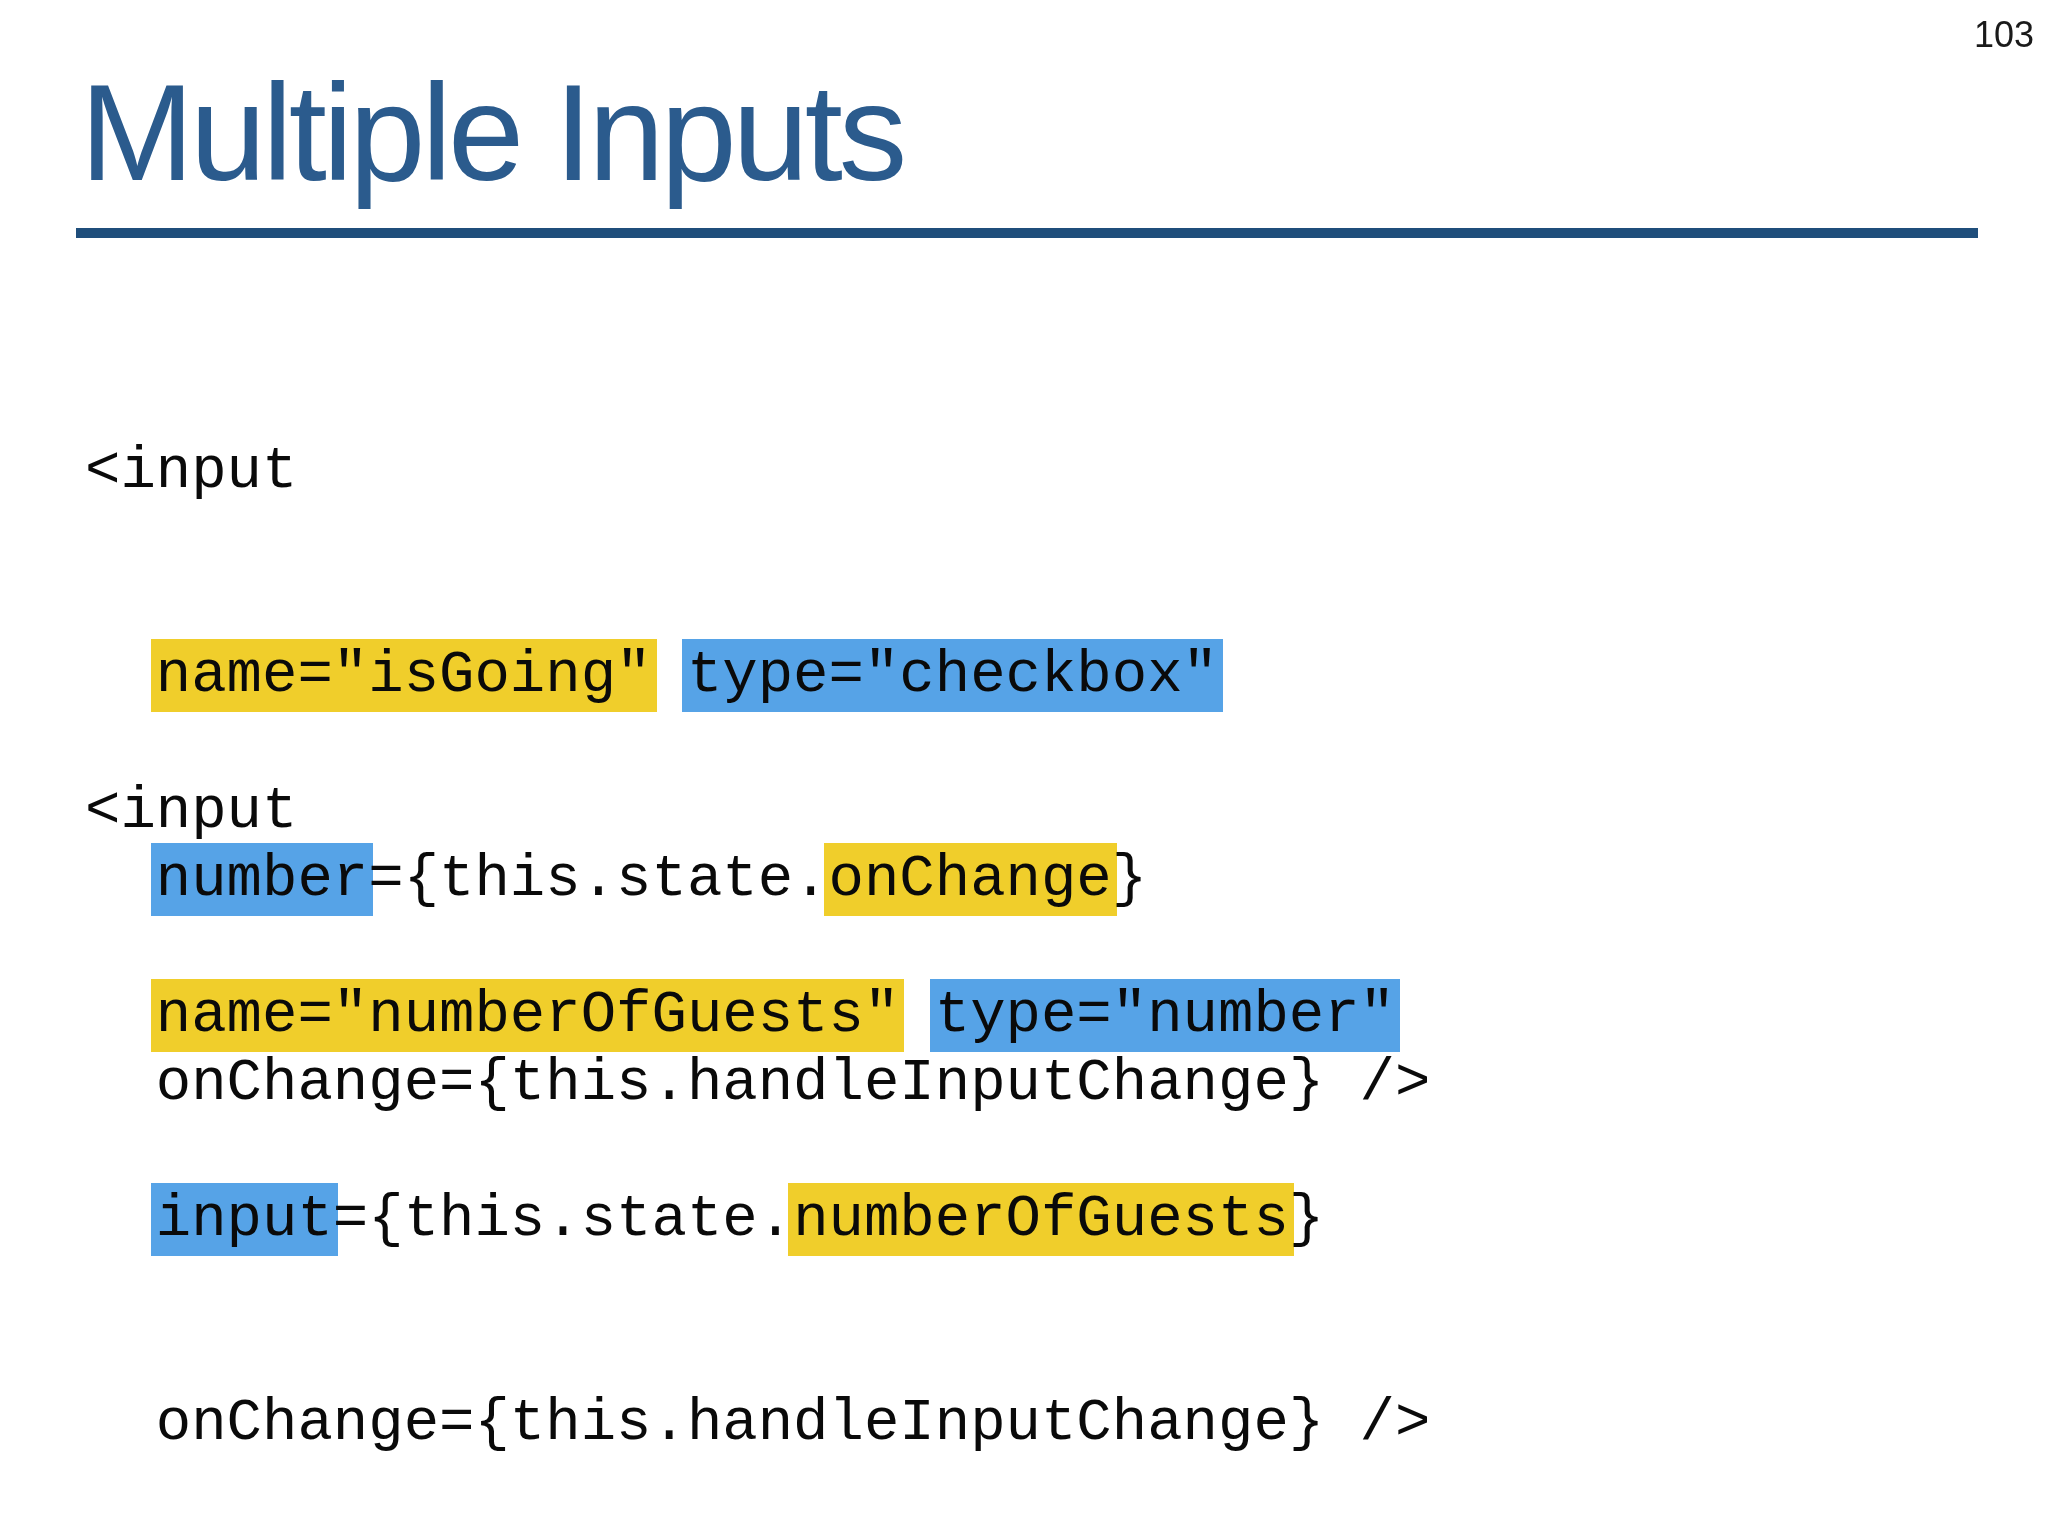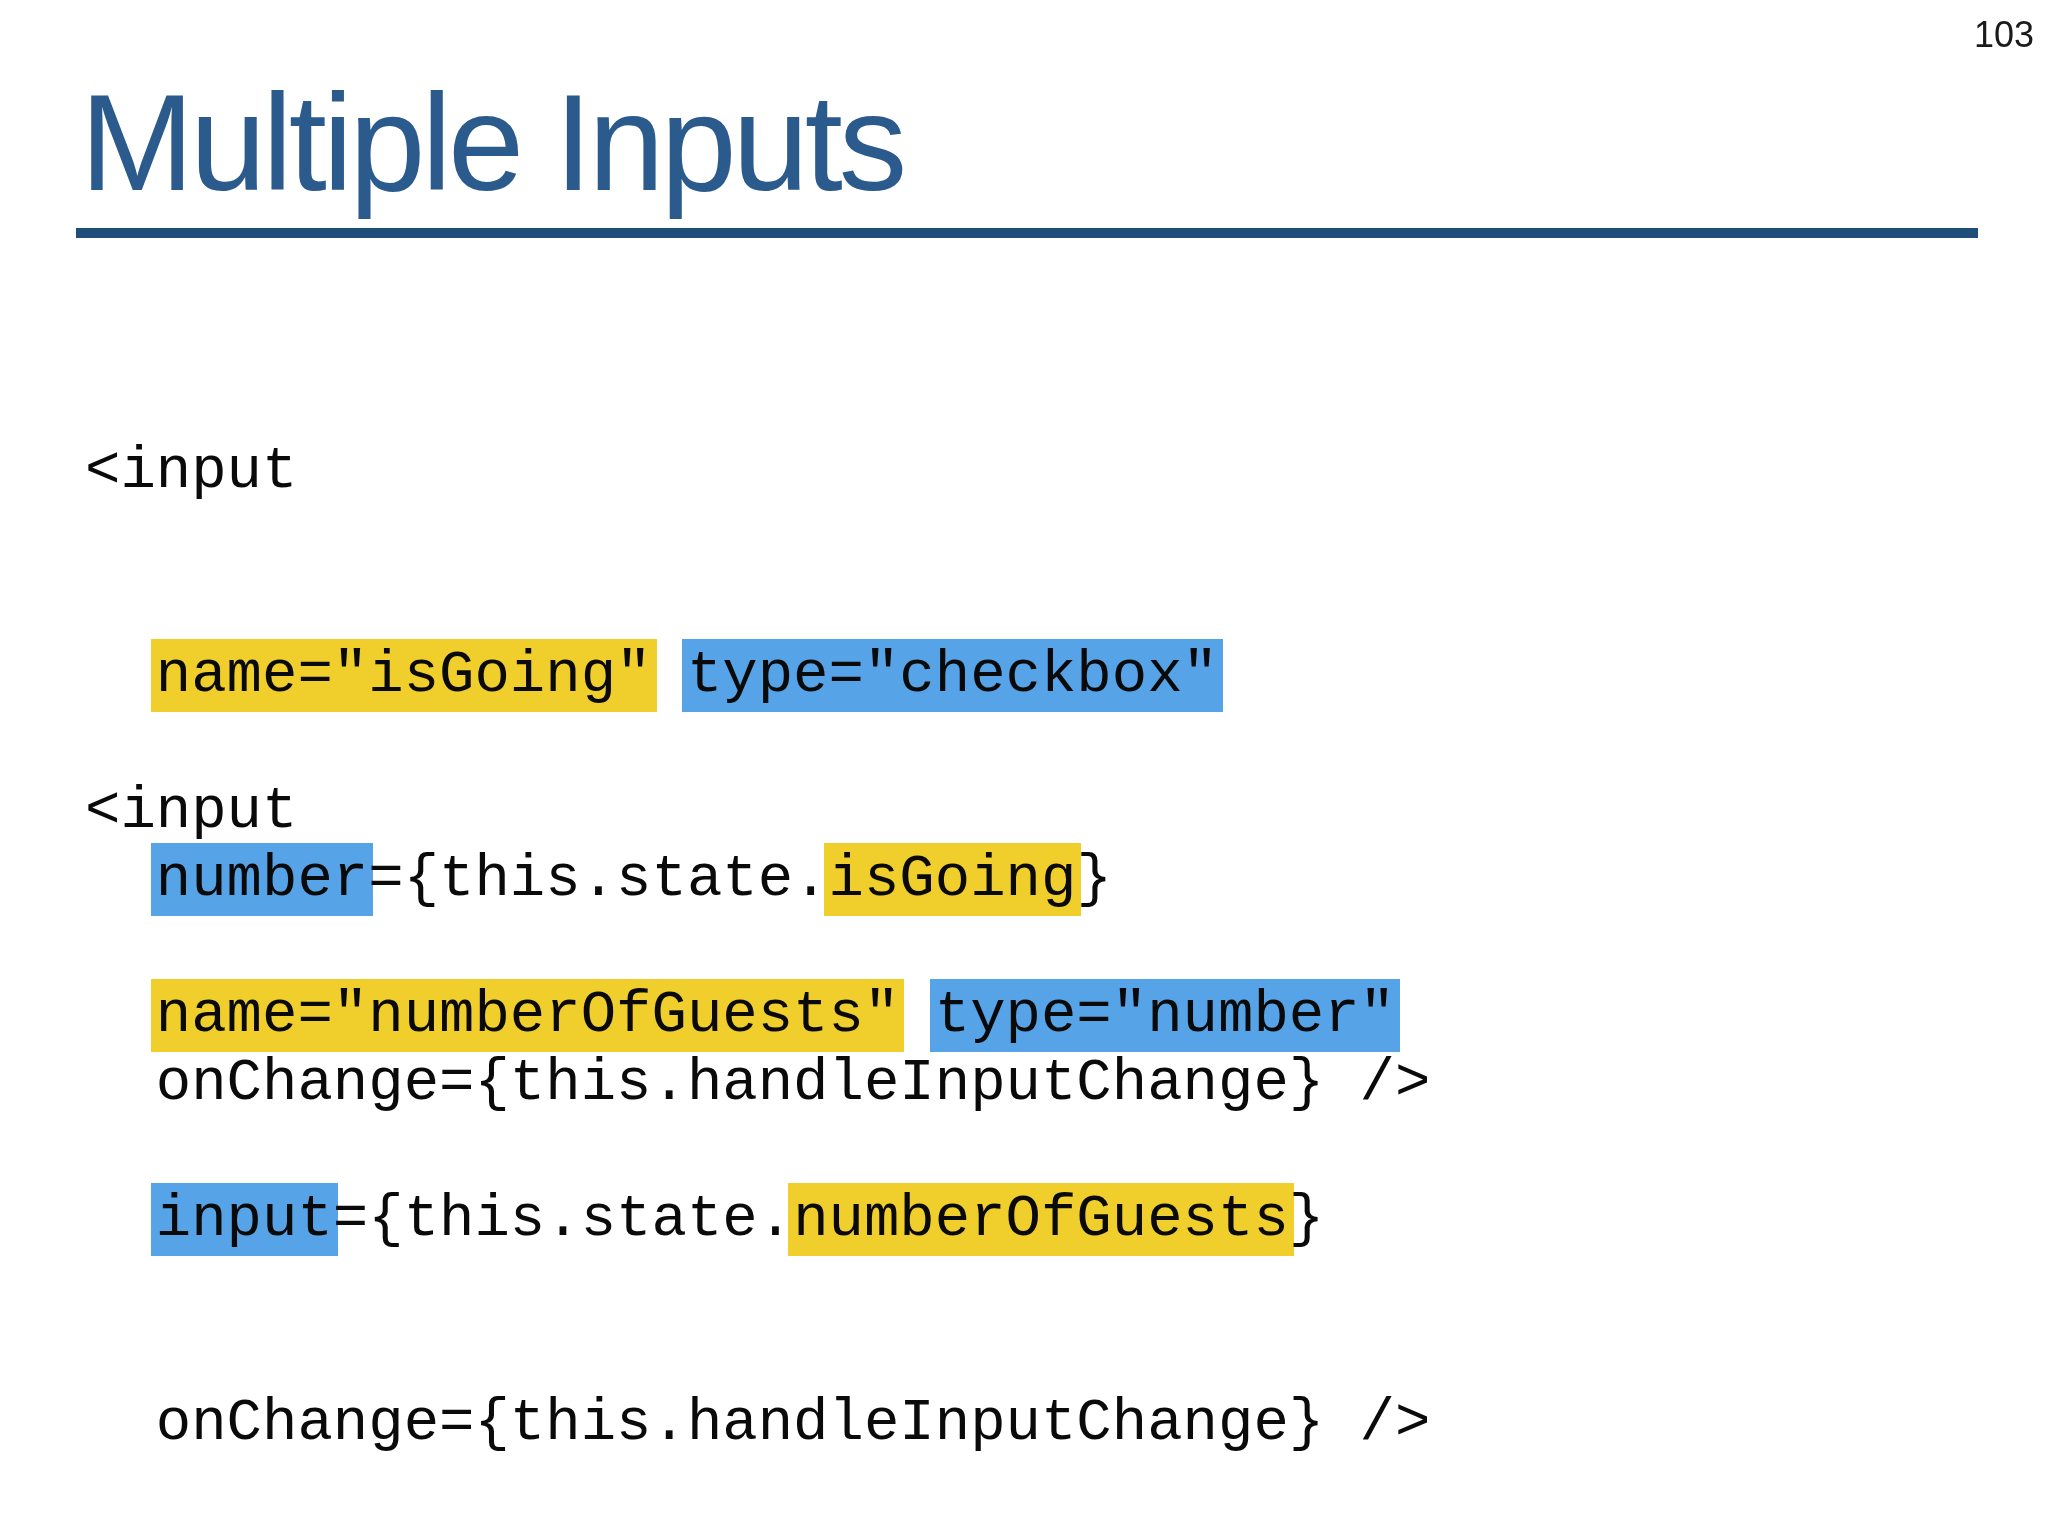--- a/index.html
+++ b/index.html
@@ -19,21 +19,21 @@
     position: absolute;
     top: 14px;
     right: 14px;
     font-size: 36px;
     color: #1a1a1a;
     letter-spacing: 0px;
   }
   .title {
     position: absolute;
     left: 80px;
-    top: 74px;
+    top: 64px;
     margin: 0;
     font-size: 137px;
     font-weight: 300;
     line-height: 1;
     letter-spacing: -4px;
     color: #2b5b8d;
     white-space: nowrap;
   }
   .title-rule {
     position: absolute;
@@ -73,21 +73,21 @@
 
   <div class="page-number">103</div>
 
   <h1 class="title">Multiple Inputs</h1>
 
   <div class="title-rule"></div>
 
   <div class="code-block code-block-1">
     <div class="code-line"><span class="seg" data-hl="none">&lt;input</span></div>
     <div class="code-line"><span class="seg" data-hl="none">  </span><span class="seg" data-hl="yellow">name="isGoing"</span><span class="seg" data-hl="none"> </span><span class="seg" data-hl="blue">type="checkbox"</span></div>
-    <div class="code-line"><span class="seg" data-hl="none">  </span><span class="seg" data-hl="blue">number</span><span class="seg" data-hl="none">={this.state.</span><span class="seg" data-hl="yellow">isGoing</span><span class="seg" data-hl="none">}</span></div>
+    <div class="code-line"><span class="seg" data-hl="none">  </span><span class="seg" data-hl="blue">number</span><span class="seg" data-hl="none">={this.state.</span><span class="seg" data-hl="yellow">onChange</span><span class="seg" data-hl="none">}</span></div>
     <div class="code-line"><span class="seg" data-hl="none">  onChange={this.handleInputChange} /&gt;</span></div>
   </div>
 
   <div class="code-block code-block-2">
     <div class="code-line"><span class="seg" data-hl="none">&lt;input</span></div>
     <div class="code-line"><span class="seg" data-hl="none">  </span><span class="seg" data-hl="yellow">name="numberOfGuests"</span><span class="seg" data-hl="none"> </span><span class="seg" data-hl="blue">type="number"</span></div>
     <div class="code-line"><span class="seg" data-hl="none">  </span><span class="seg" data-hl="blue">input</span><span class="seg" data-hl="none">={this.state.</span><span class="seg" data-hl="yellow">numberOfGuests</span><span class="seg" data-hl="none">}</span></div>
     <div class="code-line"><span class="seg" data-hl="none">  onChange={this.handleInputChange} /&gt;</span></div>
   </div>
 

